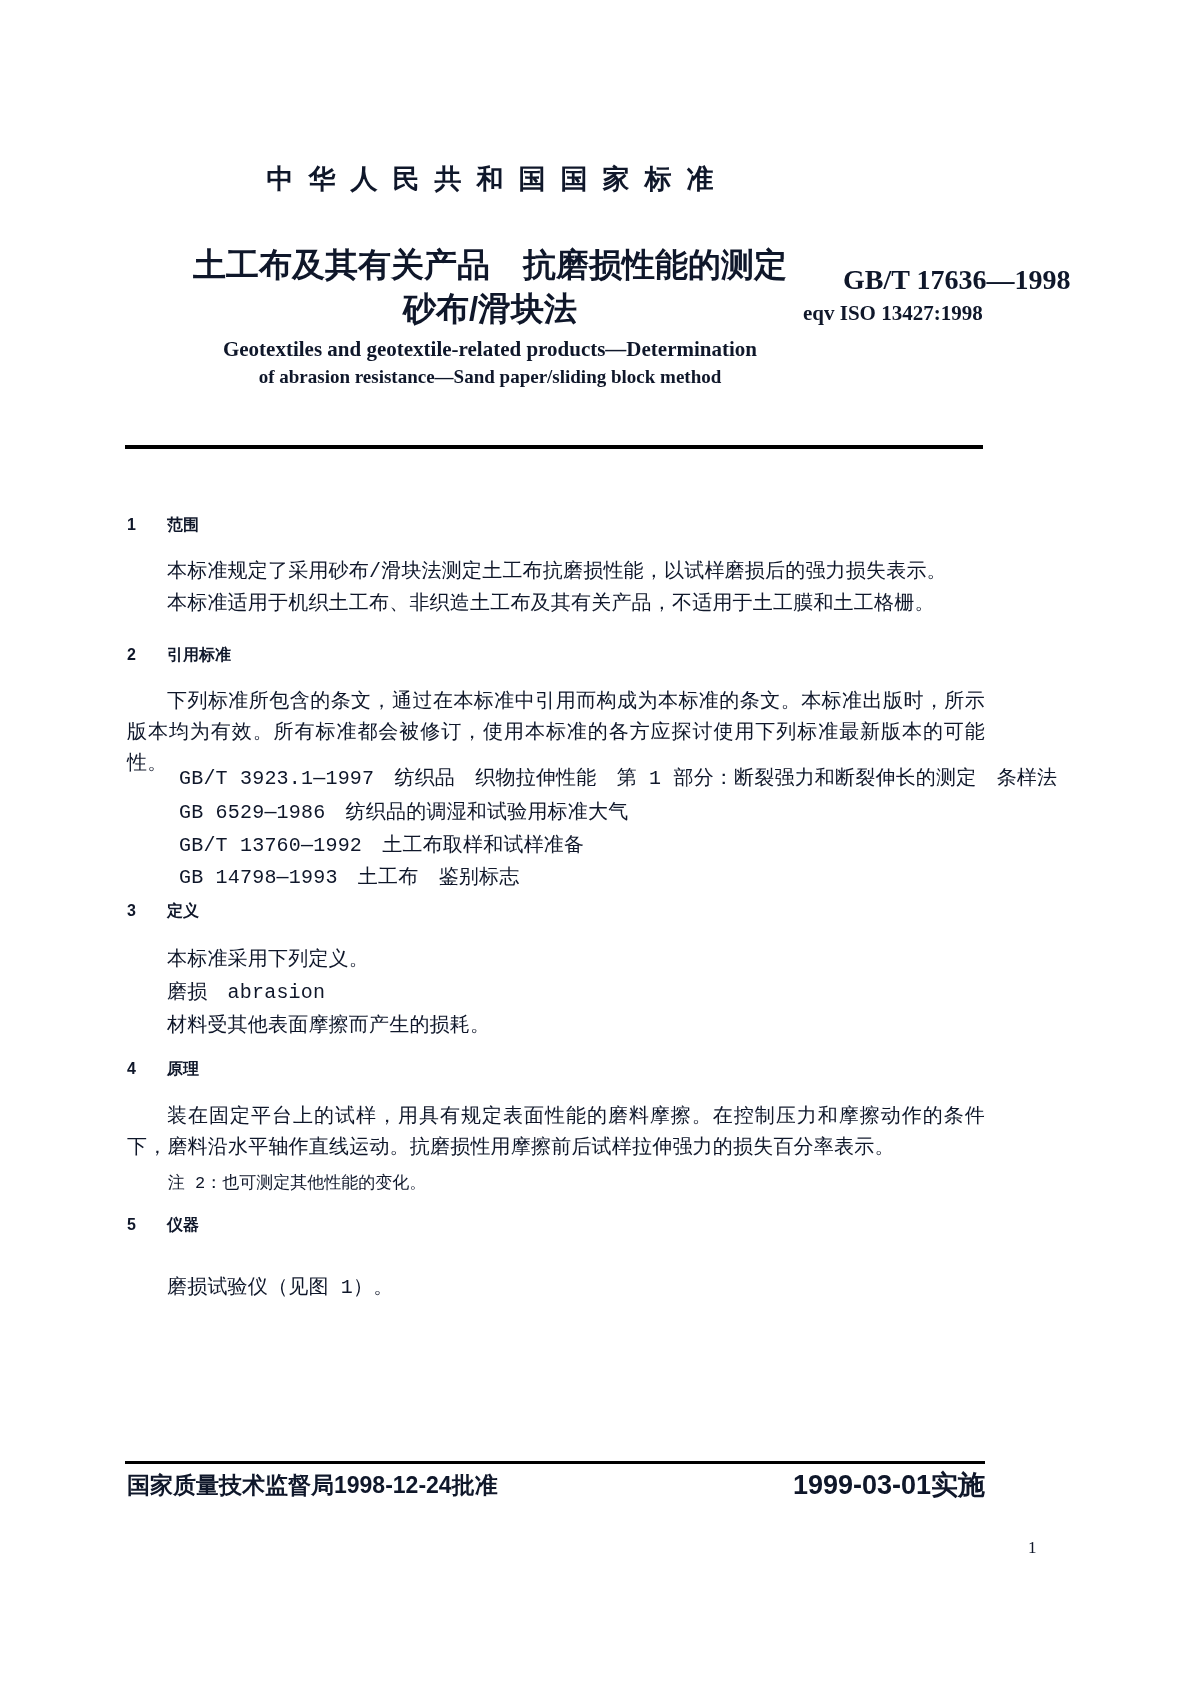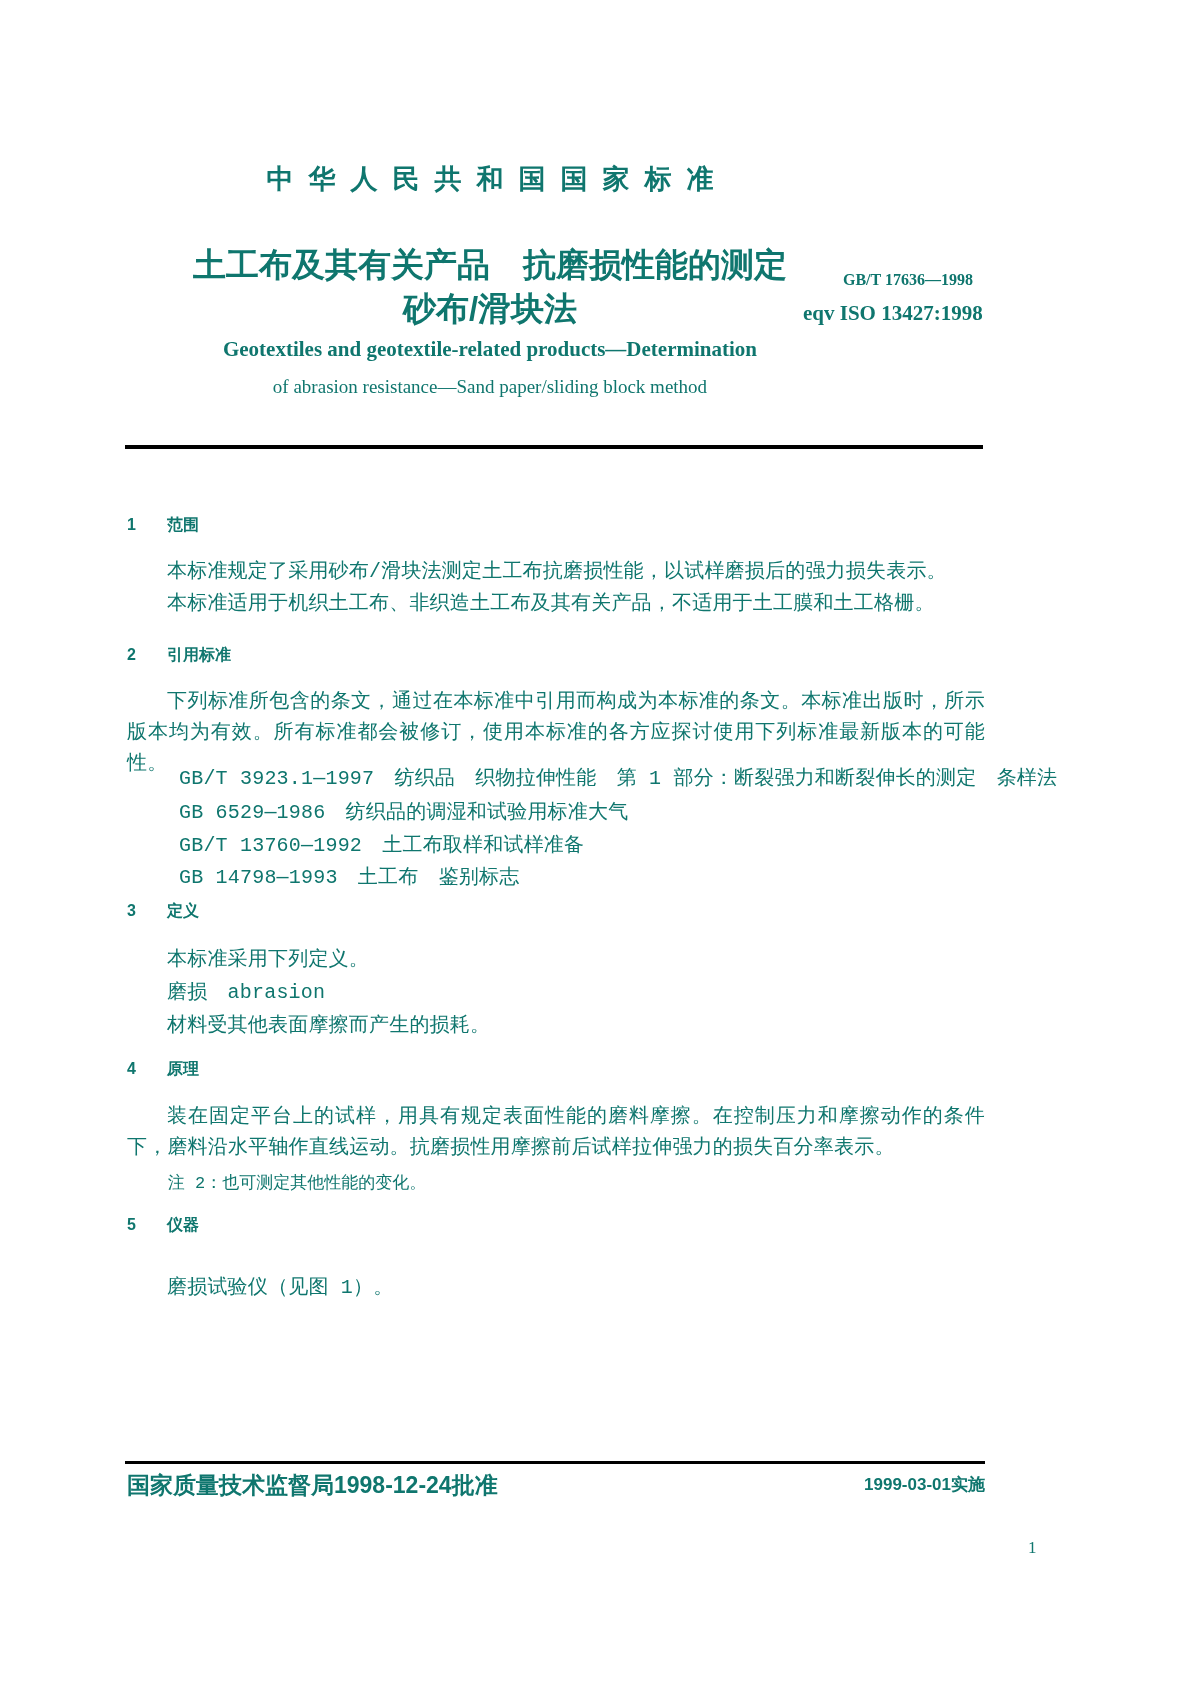--- a/index.html
+++ b/index.html
@@ -2,21 +2,21 @@
 <html><head>
 <meta charset="utf-8">
 <style>
   html,body{margin:0;padding:0;background:#7a7a7a;}
   .page{
     position:relative;
     width:1191px;height:1684px;
     background:#ffffff;
     margin:0 auto;
     font-family:"Liberation Serif","DejaVu Serif",serif;
-    color:#0f766e;
+    color:#0f172a;
     overflow:hidden;
   }
   
   .header-center{
     position:absolute;left:183px;top:165px;width:614px;
     text-align:center;
   }
   .std-label{
     font-family:"Liberation Sans","DejaVu Sans",sans-serif;
     font-weight:bold;font-size:27px;line-height:28px;
@@ -25,24 +25,24 @@
   .doc-title-1{
     margin-top:50px;
     font-family:"Liberation Sans","DejaVu Sans",sans-serif;
     font-weight:bold;font-size:33px;line-height:44px;white-space:nowrap;
   }
   .doc-title-2{
     font-family:"Liberation Sans","DejaVu Sans",sans-serif;
     font-weight:bold;font-size:33px;line-height:44px;
   }
   .eng-title-1{margin-top:5px;font-weight:bold;font-size:21px;line-height:27px;}
-  .eng-title-2{margin-top:10px;font-weight:normal;font-size:19px;line-height:27px;}
+  .eng-title-2{margin-top:0;font-weight:bold;font-size:19px;line-height:27px;}
   .std-code{
     position:absolute;left:843px;top:268px;
-    font-weight:bold;font-size:16px;line-height:24px;white-space:nowrap;
+    font-weight:bold;font-size:28px;line-height:24px;white-space:nowrap;
   }
   .std-eqv{
     position:absolute;left:803px;top:301px;
     font-weight:bold;font-size:21px;line-height:24px;white-space:nowrap;text-align:right;
   }
   .rule-top{
     position:absolute;left:125px;top:445px;width:858px;height:4px;background:#000;
   }
   
   .abs{position:absolute;left:127px;width:858px;font-family:Liberation Mono, monospace;}
@@ -67,21 +67,21 @@
     position:absolute;left:125px;top:1461px;width:860px;height:3px;background:#000;
   }
   .footer-approve{
     position:absolute;left:127px;top:1470px;
     font-family:"Liberation Sans","DejaVu Sans",sans-serif;
     font-weight:bold;font-size:23px;line-height:30px;white-space:nowrap;
   }
   .footer-impl{
     position:absolute;left:127px;top:1470px;width:858px;text-align:right;
     font-family:"Liberation Sans","DejaVu Sans",sans-serif;
-    font-weight:bold;font-size:17px;line-height:30px;white-space:nowrap;
+    font-weight:bold;font-size:27px;line-height:30px;white-space:nowrap;
   }
   .page-num{
     position:absolute;left:1028px;top:1538px;
     font-size:17px;line-height:20px;
   }
 </style>
 </head>
 <body>
 
 <div class="page">

